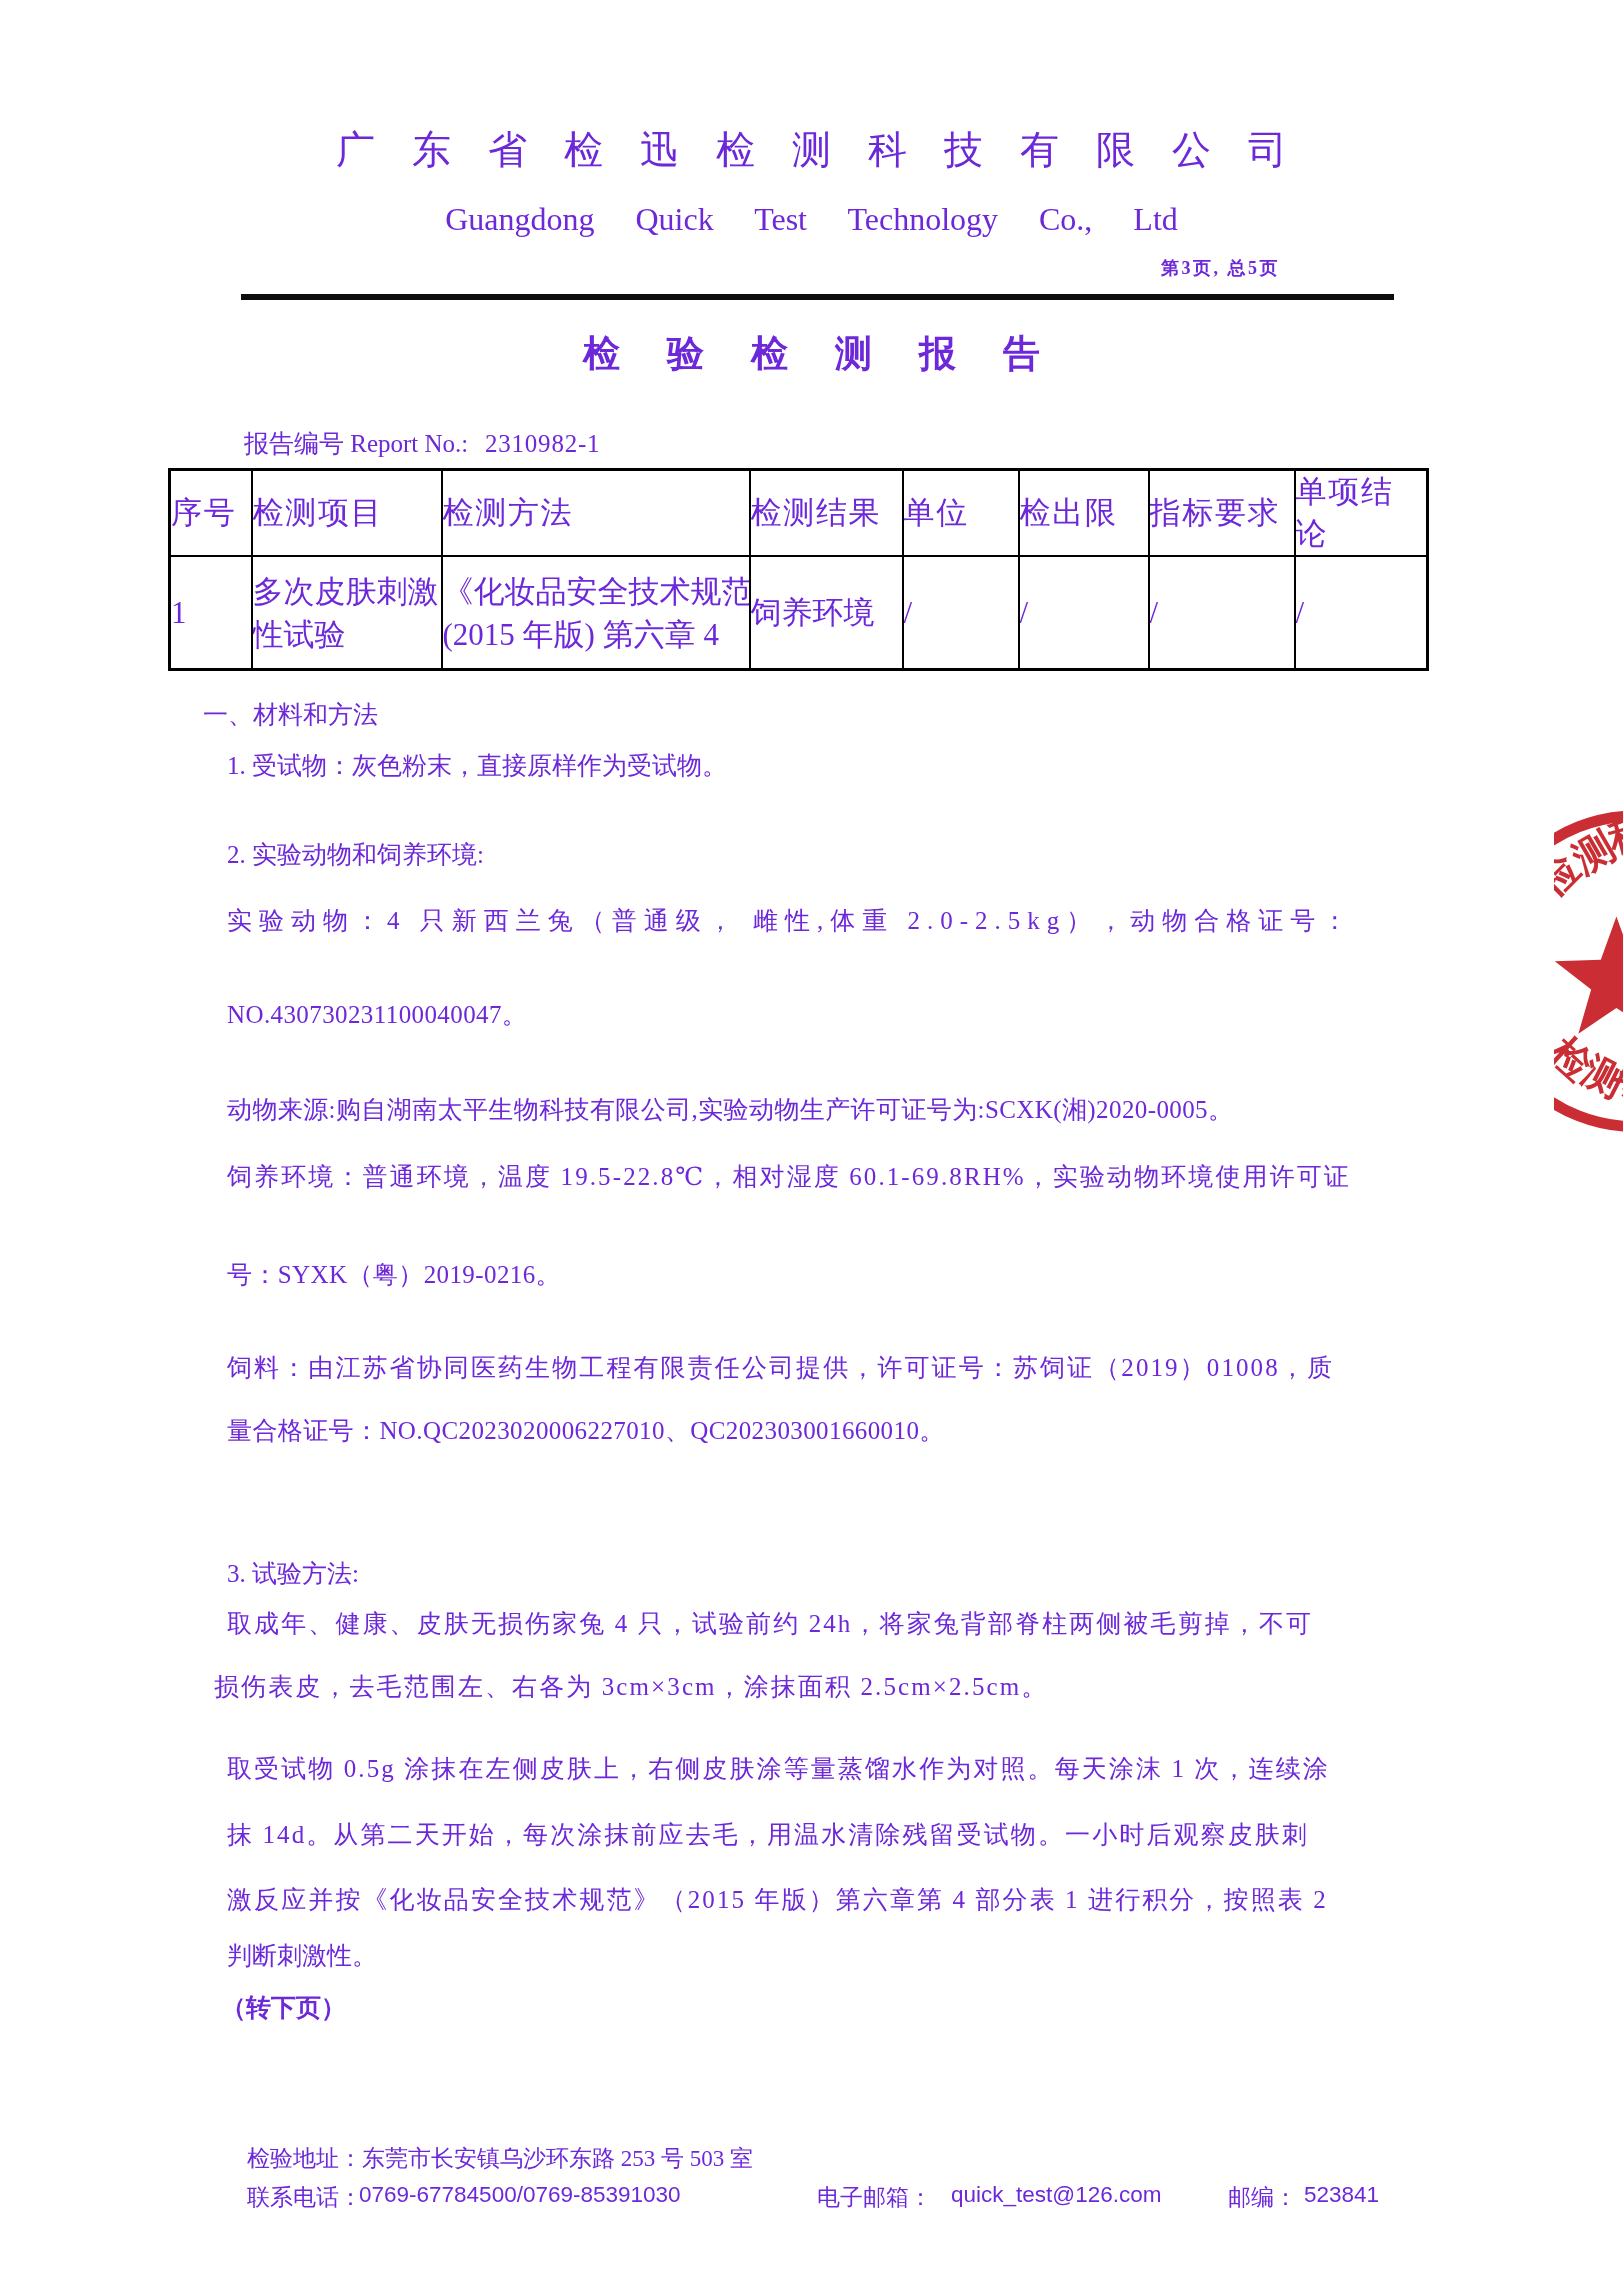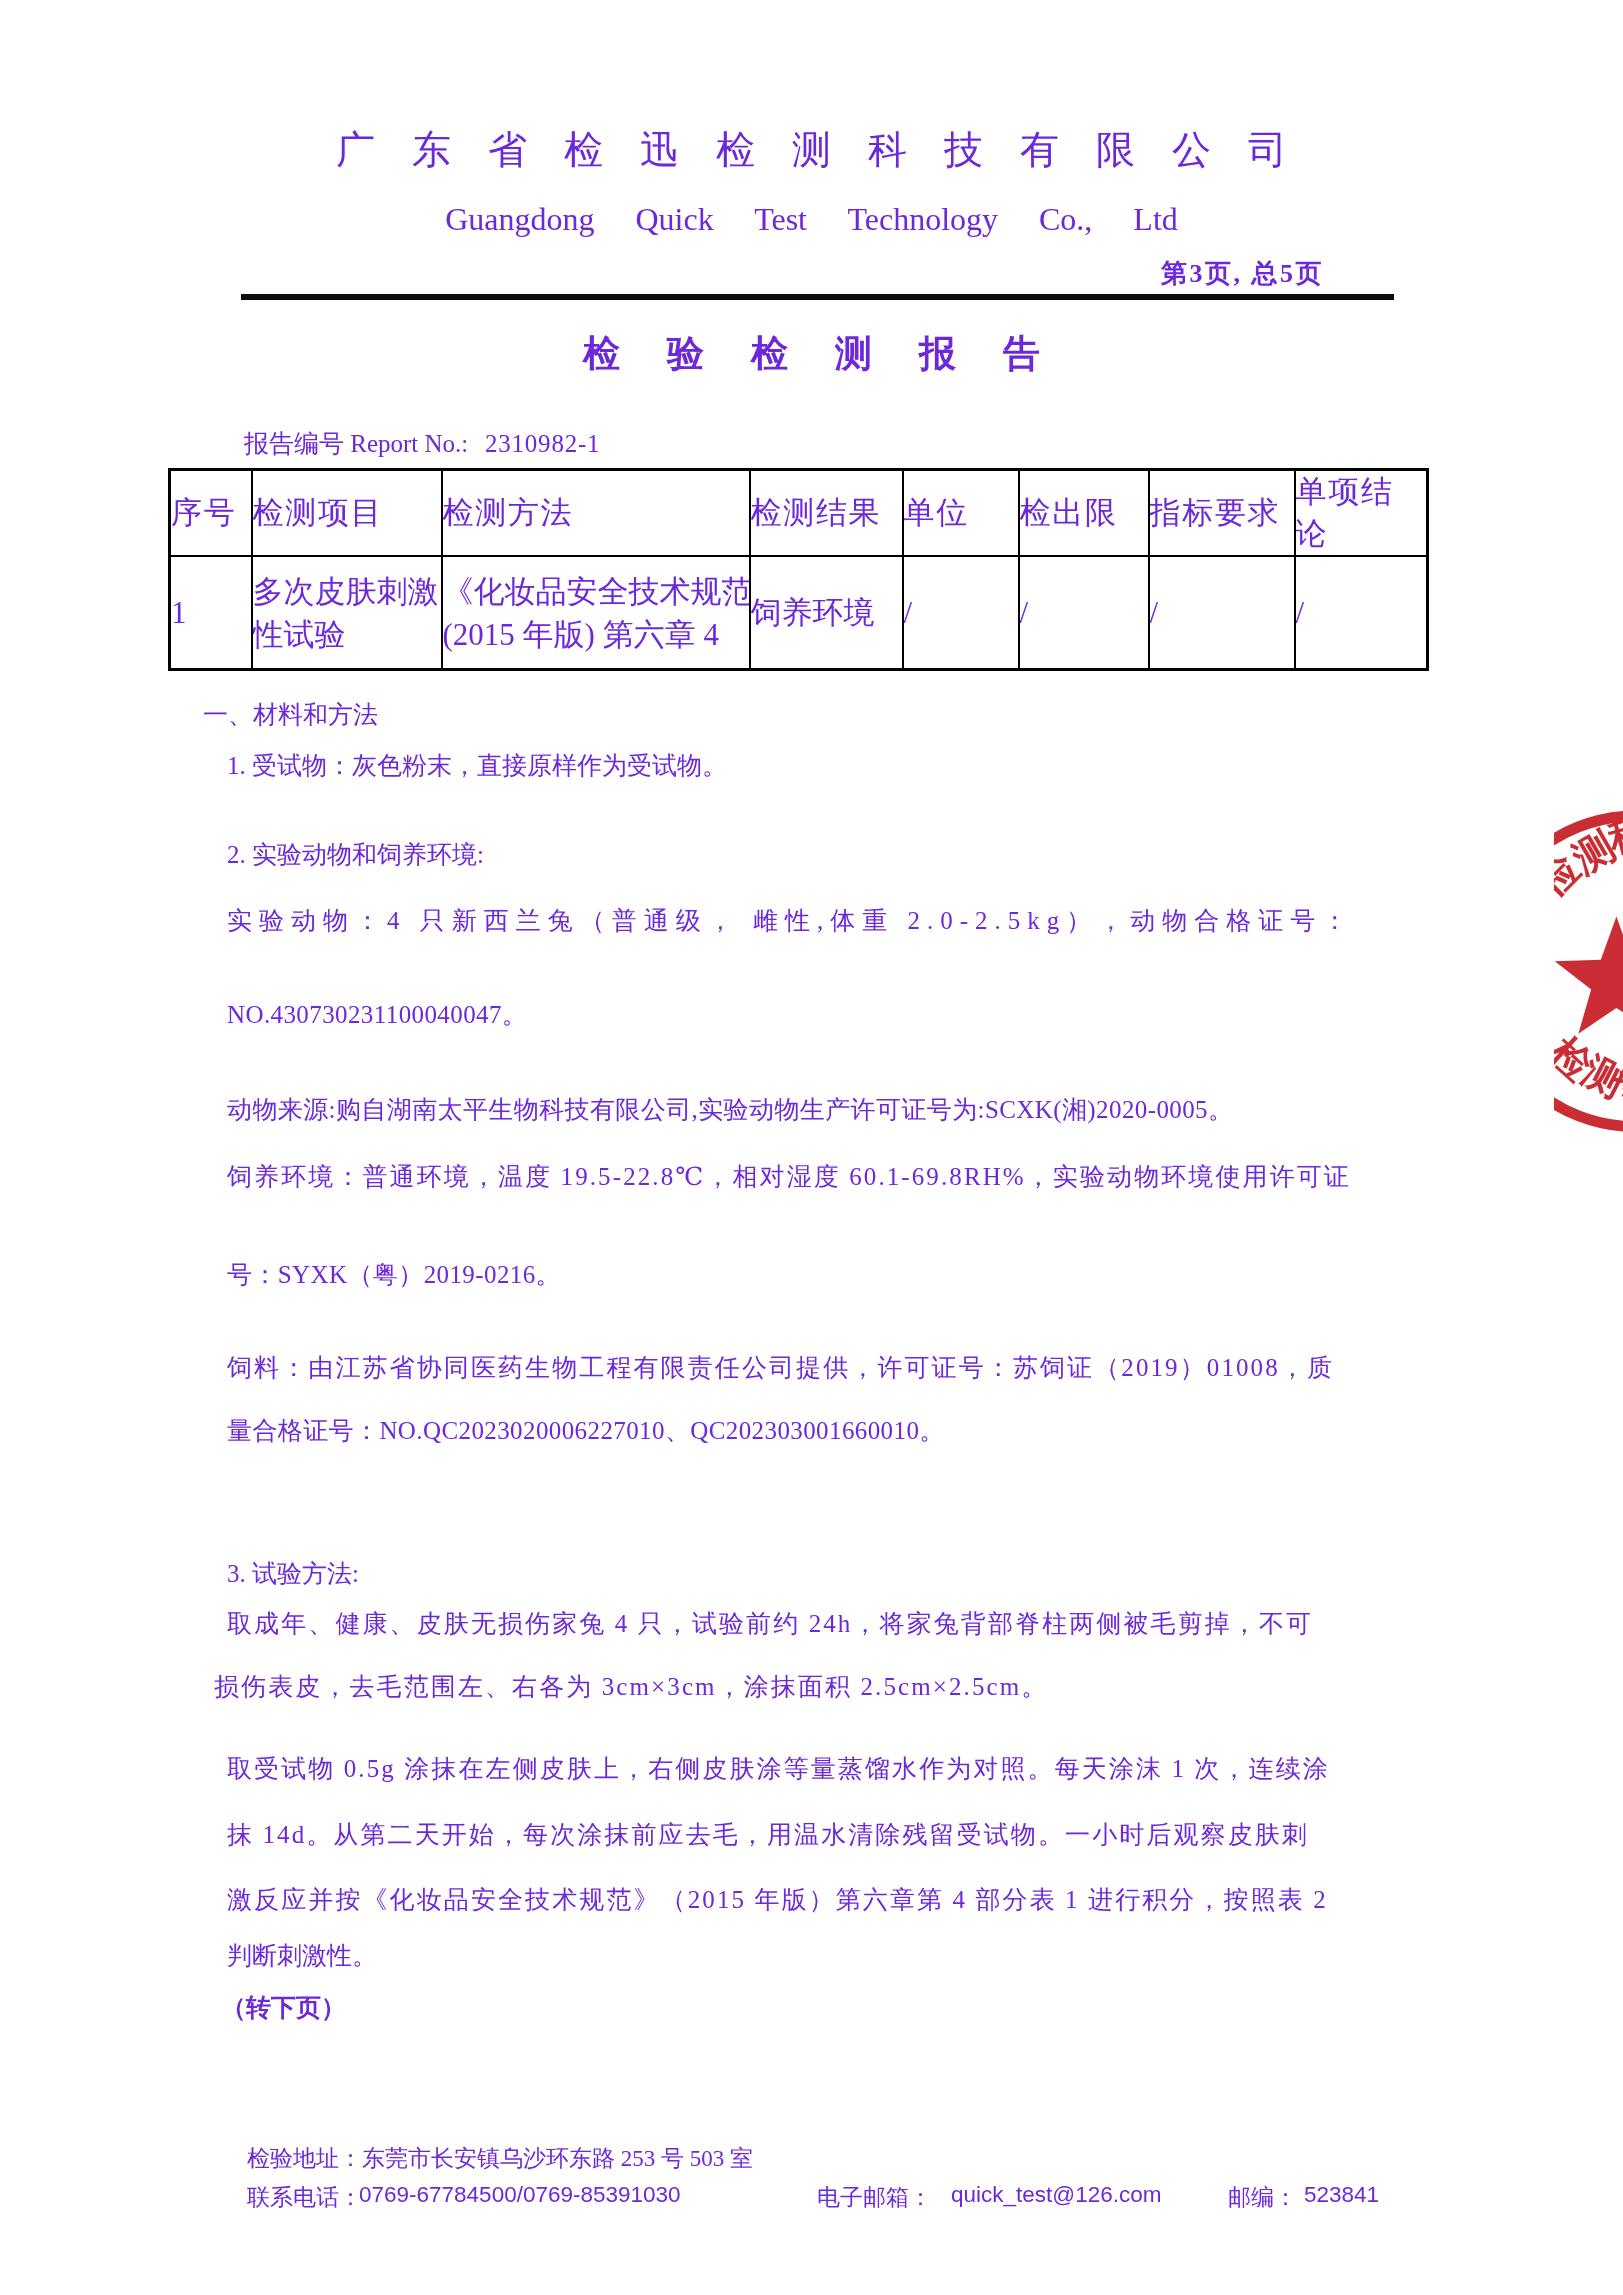--- a/index.html
+++ b/index.html
@@ -11,21 +11,21 @@
   .company-cn{
     position:absolute;left:0;top:123px;width:100%;text-align:center;
     font-size:39px;letter-spacing:37px;padding-left:37px;box-sizing:border-box;
     font-weight:500;white-space:nowrap;
   }
   .company-en{
     position:absolute;left:0;top:201px;width:100%;text-align:center;
     font-size:32px;word-spacing:33px;white-space:nowrap;
   }
   .page-info{
-    position:absolute;left:1161px;top:256px;font-size:26px;font-weight:600;
+    position:absolute;left:1161px;top:256px;font-size:18px;font-weight:600;
     letter-spacing:2.5px;white-space:nowrap;
   }
   .rule{position:absolute;left:241px;top:294px;width:1153px;height:5.8px;background:#0d0d0d;}
   .doc-title{
     position:absolute;left:0;top:329px;width:100%;text-align:center;
     font-size:37px;font-weight:bold;letter-spacing:47px;padding-left:47px;
     box-sizing:border-box;white-space:nowrap;
   }
   .report-no{position:absolute;left:244px;top:427px;font-size:25px;white-space:nowrap;}
   .report-no .rn-val{margin-left:16.6px;letter-spacing:0.8px;}

